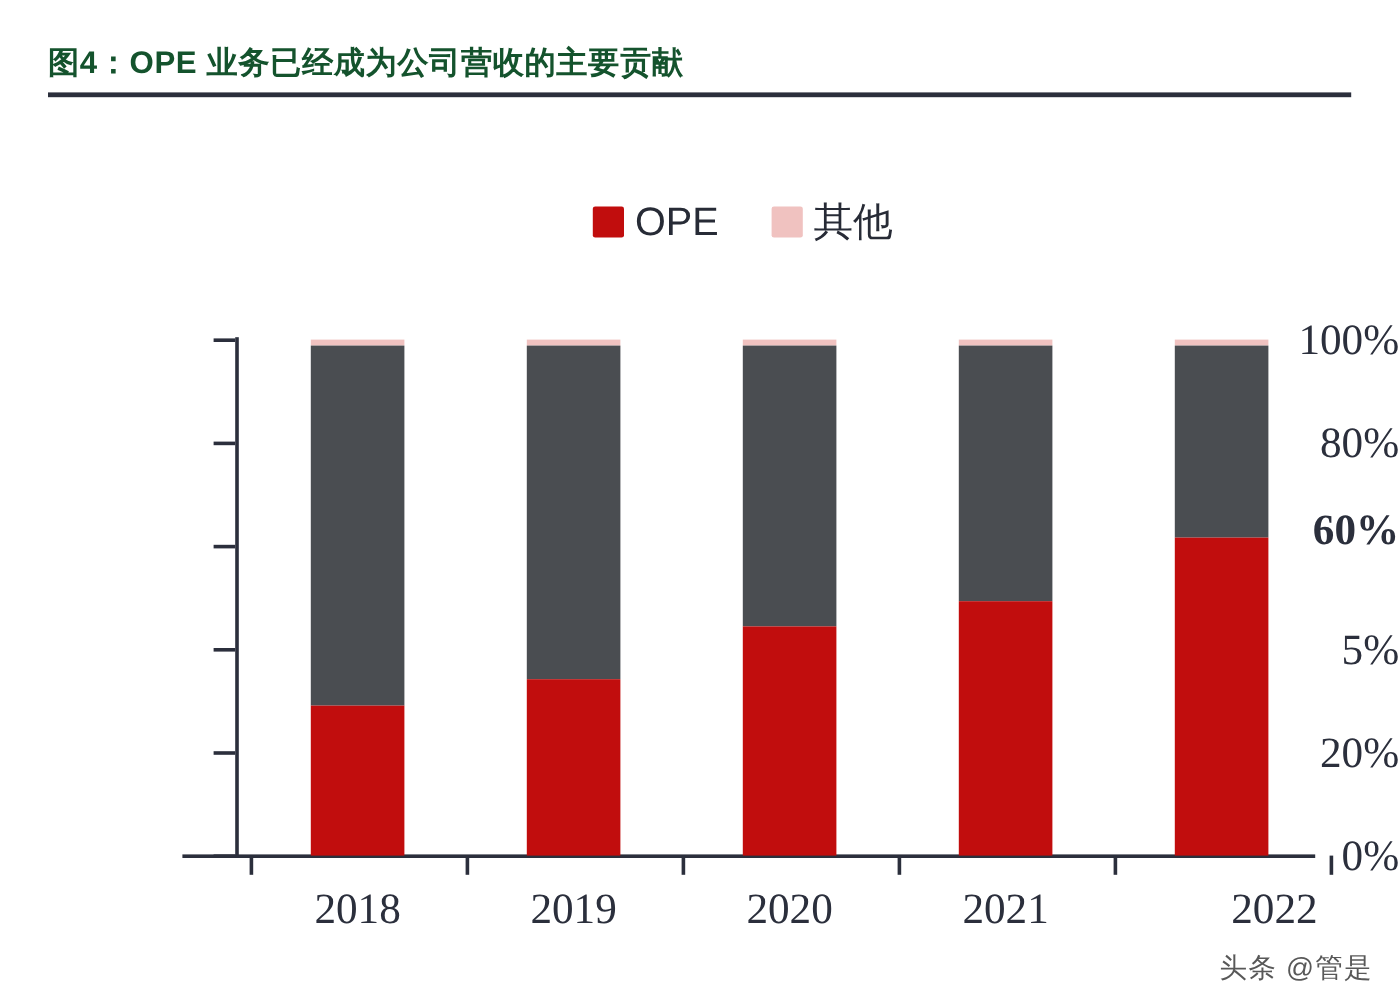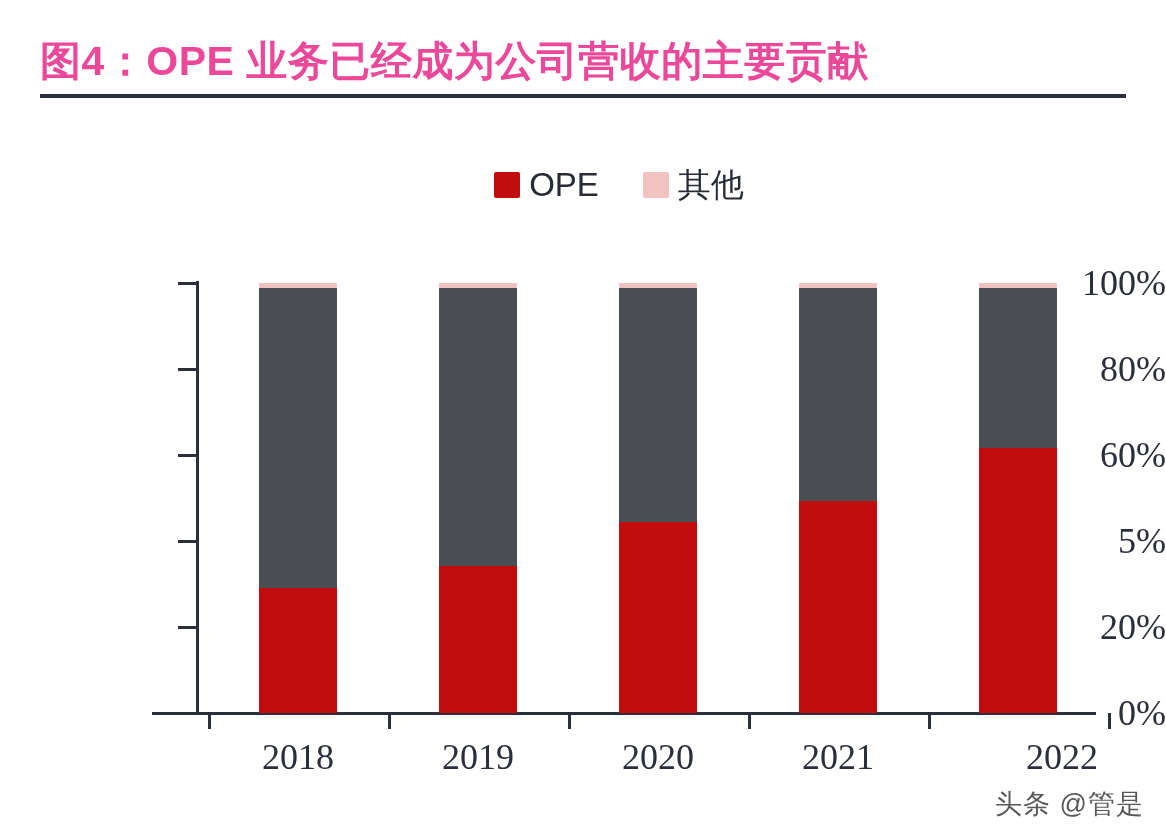--- a/index.html
+++ b/index.html
@@ -16,23 +16,23 @@
   }
 
   
   #title-block {
     position: absolute;
     left: 40px;
     top: 38px;
     width: 1086px;
   }
   #chart-title {
-    font-size: 41px;
+    font-size: 26px;
     font-weight: bold;
-    color: #ec4899;
+    color: #14532d;
     letter-spacing: 0.5px;
     line-height: 1.15;
     white-space: nowrap;
   }
   #title-rule {
     margin-top: 9px;
     height: 4px;
     background: #2b2f3c;
     width: 100%;
   }
@@ -129,21 +129,21 @@
     font-size: 36px;
     color: #2b2f3c;
     font-family: "Liberation Serif", "DejaVu Serif", serif;
   }
 
   
   #watermark {
     position: absolute;
     right: 22px;
     bottom: 10px;
-    font-size: 27px;
+    font-size: 23px;
     color: #3b3b3b;
     opacity: 0.85;
     white-space: nowrap;
     letter-spacing: 1px;
   }
 </style>
 </head>
 <body>
 
 <div id="title-block">
@@ -170,21 +170,21 @@
       <div class="y-tick" style="top: 626px;"></div>
       <div class="y-tick" style="top: 540px;"></div>
       <div class="y-tick" style="top: 454px;"></div>
       <div class="y-tick" style="top: 368px;"></div>
       <div class="y-tick" style="top: 282px;"></div>
     </div>
   <div id="y-labels">
       <div class="y-tick-label" style="top: 713px;">0%</div>
       <div class="y-tick-label" style="top: 627px;">20%</div>
       <div class="y-tick-label" style="top: 541px;">5%</div>
-      <div class="y-tick-label" style="top: 455px;">60%</div>
+      <div class="y-tick-label" style="top: 441px; font-weight: bold;">60%</div>
       <div class="y-tick-label" style="top: 369px;">80%</div>
       <div class="y-tick-label" style="top: 283px;">100%</div>
     </div>
   <div id="bars">
       <div class="bar" style="left: 259px; top: 283px; height: 430px; bottom: auto;">
         <div class="seg" title="其他 2018: 1.2%" style="height: 5.16px; background: rgb(240, 194, 192);"></div>
         <div class="seg" title="电动工具 2018: 69.7%" style="height: 299.71px; background: rgb(74, 77, 81);"></div>
         <div class="seg" title="OPE 2018: 29.1%" style="height: 125.13px; background: rgb(193, 13, 13);"></div>
       </div>
       <div class="bar" style="left: 439px; top: 283px; height: 430px; bottom: auto;">

